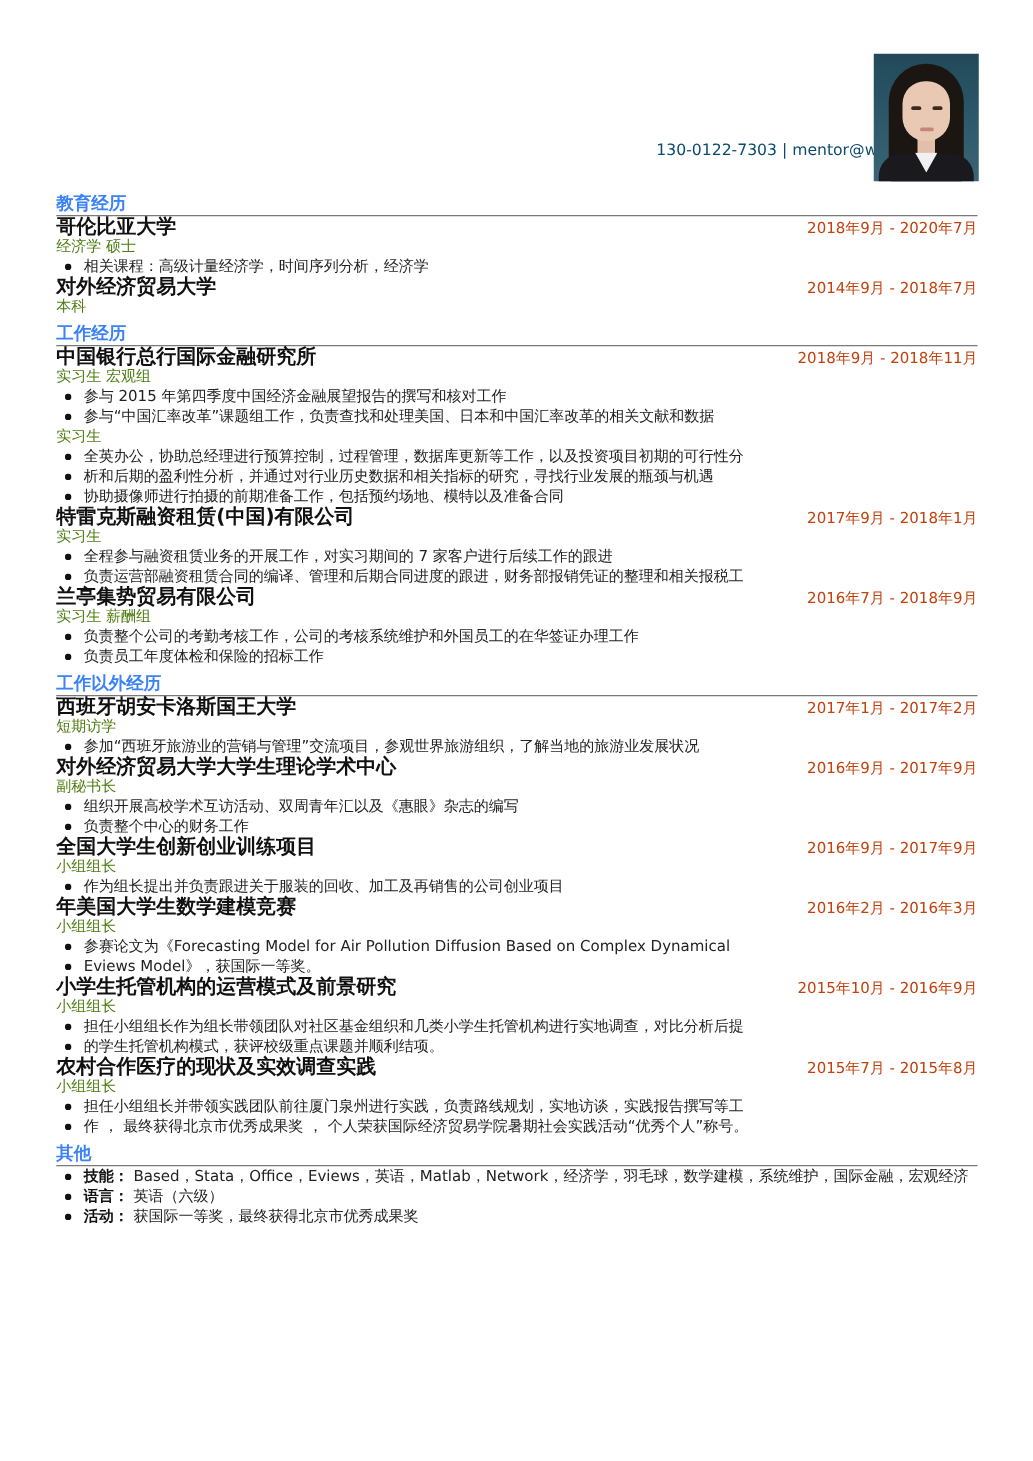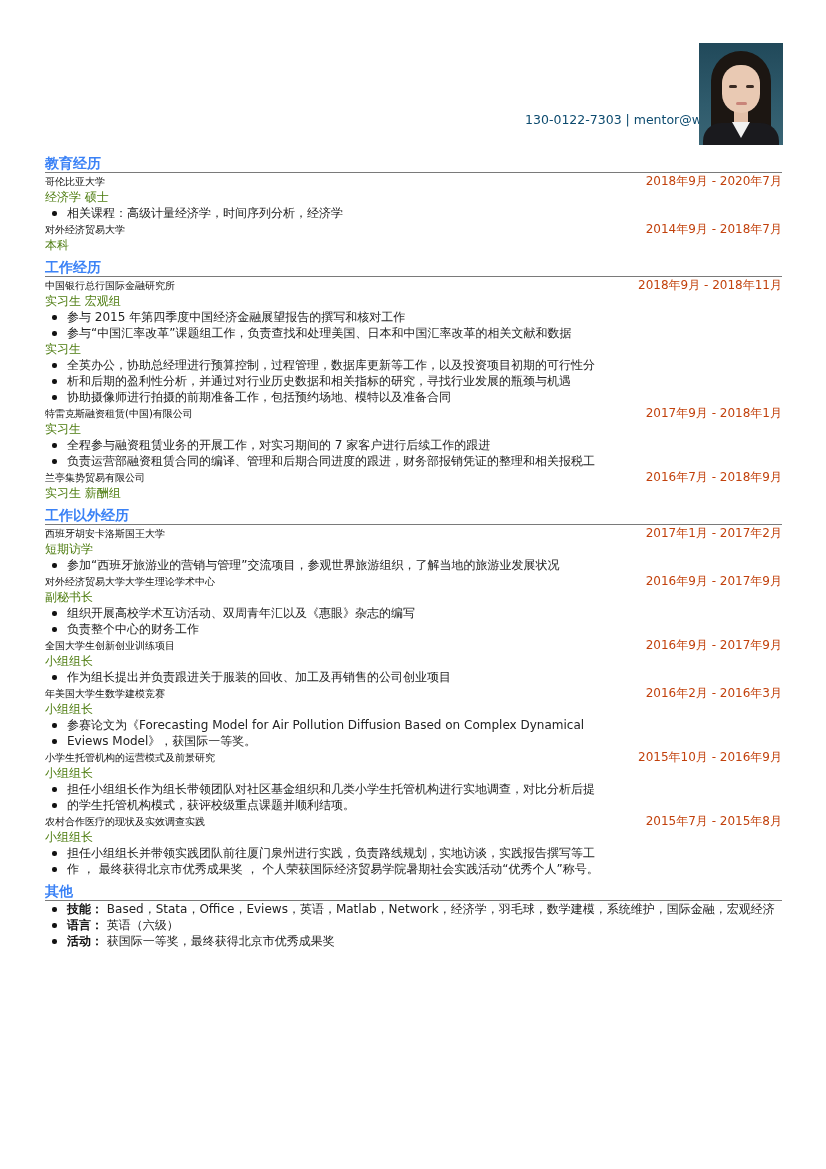--- a/index.html
+++ b/index.html
@@ -25,21 +25,21 @@
   .photo .suit { position: absolute; left: 4px; top: 80px; width: 76px; height: 30px; background: #1a1a1e; border-radius: 18px 18px 0 0; }
   .photo .collar { position: absolute; left: 33px; top: 79px; width: 18px; height: 16px; background: #f1f1f1; clip-path: polygon(0 0,100% 0,50% 100%); }
 
   .content { position: absolute; left: 0; top: 150px; width: 737px; }
   .section-title {
     font-size: 14px; font-weight: bold; line-height: 17px; color: #3b82f6;
     border-bottom: 1.5px solid #7a7a7a; padding-bottom: 0; margin-top: 5px;
   }
   .entry { position: relative; }
   .entry-head { display: flex; justify-content: space-between; align-items: baseline; height: 16px; }
-  .org { font-size: 10px; font-weight: normal; line-height: 16px; color: #111; }
+  .org { font-size: 16px; font-weight: bold; line-height: 16px; color: #111; }
   .date { font-size: 12px; line-height: 16px; color: #c2410c; }
   .role { font-size: 12px; line-height: 16px; color: #4d7c0f; }
   ul { list-style: none; margin: 0; padding: 0; }
   li { position: relative; padding-left: 22px; font-size: 12px; line-height: 16px; color: #222; }
   li::before { content: ""; position: absolute; left: 7px; top: 6px; width: 4.5px; height: 4.5px; background: #111; border-radius: 50%; }
   .other li { padding-left: 22px; }
   .label { font-weight: bold; color: #111; }
 </style>
 </head>
 <body>
@@ -111,20 +111,24 @@
         <li>全程参与融资租赁业务的开展工作，对实习期间的 7 家客户进行后续工作的跟进</li>
         <li>负责运营部融资租赁合同的编译、管理和后期合同进度的跟进，财务部报销凭证的整理和相关报税工</li>
       </ul>
     </div>
     <div class="entry">
       <div class="entry-head">
           <span class="org">兰亭集势贸易有限公司</span>
           <span class="date">2016年7月 - 2018年9月</span>
         </div>
       <div class="role">实习生 薪酬组</div>
+      <ul>
+        <li>负责整个公司的考勤考核工作，公司的考核系统维护和外国员工的在华签证办理工作</li>
+        <li>负责员工年度体检和保险的招标工作</li>
+      </ul>
     </div>
 
     <div class="section-title" style="margin-top:6px">工作以外经历</div>
     <div class="entry">
       <div class="entry-head">
           <span class="org">西班牙胡安卡洛斯国王大学</span>
           <span class="date">2017年1月 - 2017年2月</span>
         </div>
       <div class="role">短期访学</div>
       <ul>

